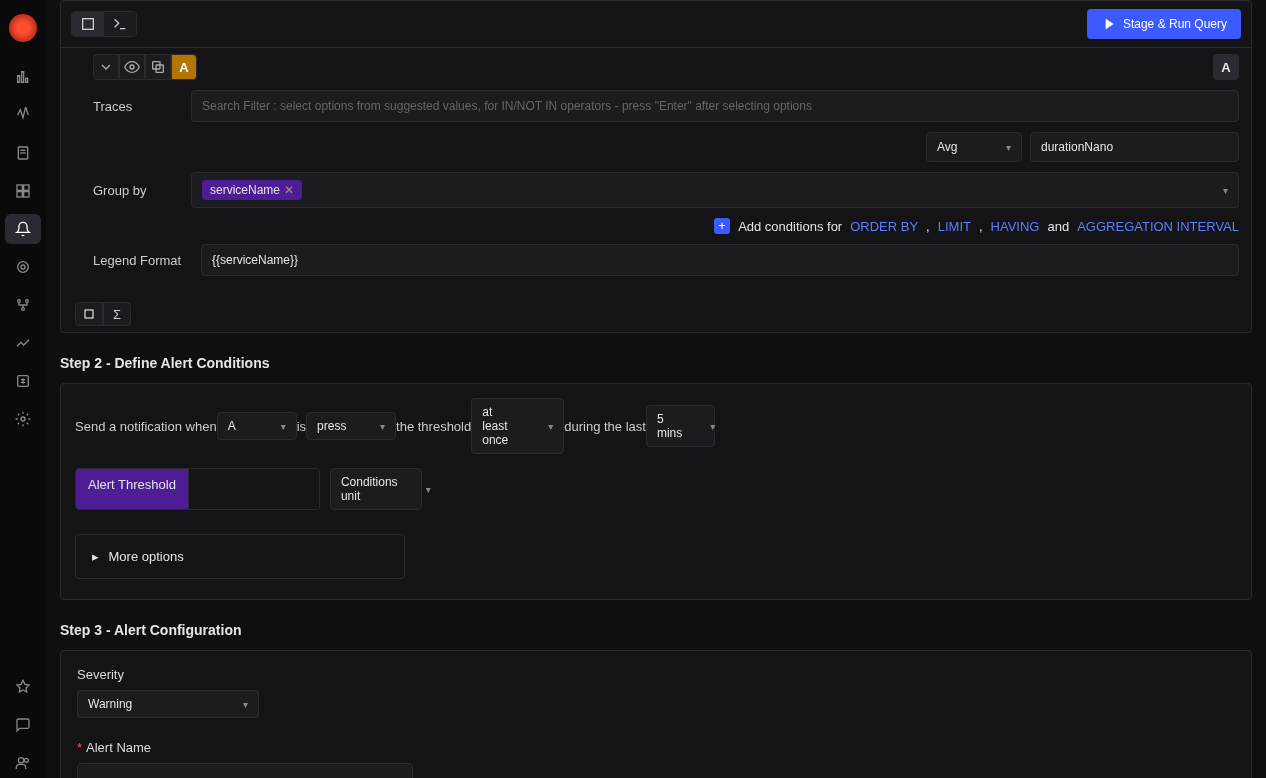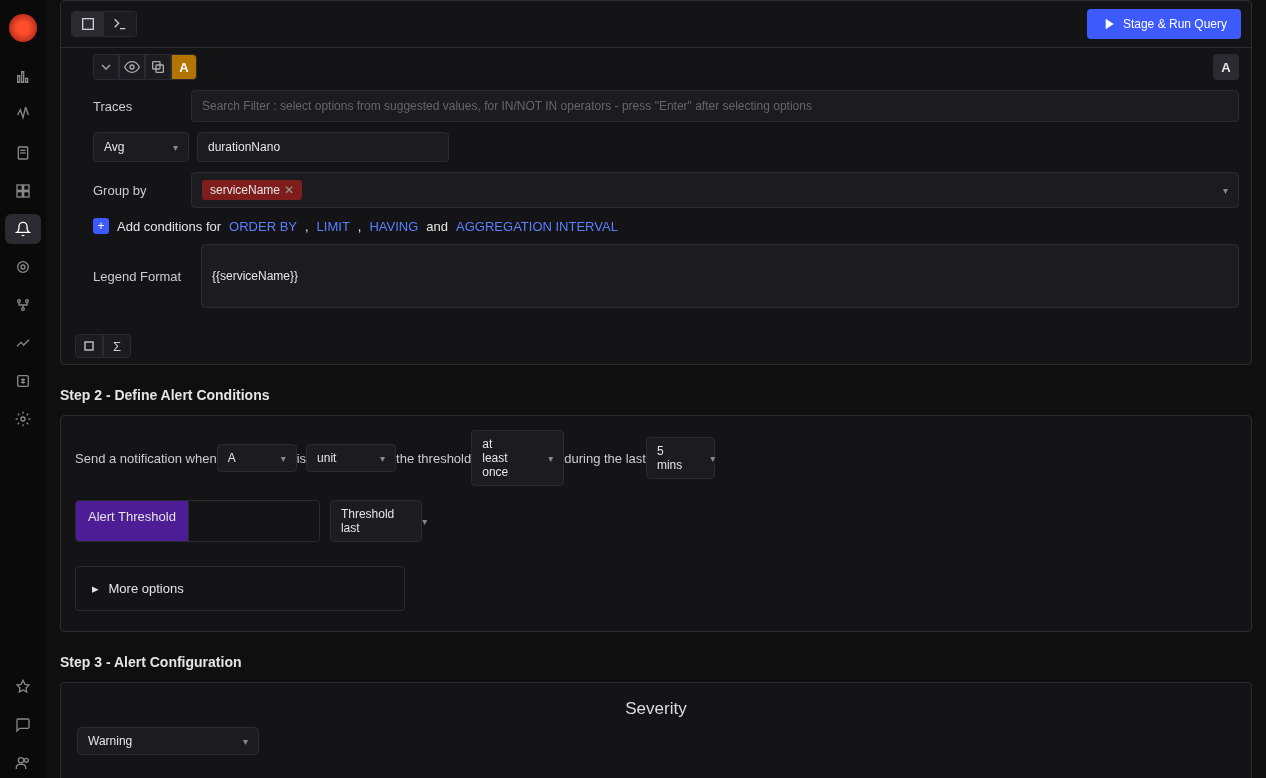--- a/index.html
+++ b/index.html
@@ -114,20 +114,21 @@
     }
     .query-body {
       flex: 1;
       padding: 6px 12px 10px 4px;
     }
     .query-row {
       display: flex;
       align-items: center;
       gap: 8px;
       margin-bottom: 10px;
+      justify-content: flex-end;
     }
     .query-actions {
       display: flex;
       gap: 0;
       align-items: center;
     }
     .icon-btn {
       width: 26px;
       height: 26px;
       display: flex;
@@ -169,21 +170,21 @@
       font-size: 12px;
       display: flex;
       align-items: center;
       justify-content: space-between;
     }
     .select-box.wide { flex: 1; }
     .text-input.wide { flex: 1; }
     .text-input::placeholder { color: #666; }
     .chevron { color: #888; font-size: 10px; margin-left: 6px; }
     .tag {
-      background: #7f1d1d;
+      background: #4c1d95;
       padding: 3px 8px;
       border-radius: 3px;
       font-size: 12px;
       display: inline-flex;
       align-items: center;
       gap: 4px;
     }
     .tag-close { color: #999; cursor: pointer; }
     .add-cond {
       display: flex;
@@ -274,24 +275,23 @@
       display: flex;
       align-items: center;
       gap: 10px;
       width: 330px;
       cursor: pointer;
     }
     .config-section {
       padding: 16px;
     }
     .field-label {
-      font-size: 17px;
+      font-size: 13px;
       margin-bottom: 8px;
       color: #ddd;
-      text-align: center;
     }
     .req-star { color: #ff4d4f; margin-right: 4px; }
     .field-input {
       background: #1c1c20;
       border: 1px solid #2a2a30;
       border-radius: 4px;
       padding: 9px 10px;
       color: #e5e5e5;
       font-size: 12px;
       display: block;
@@ -443,21 +443,21 @@
         <div class="query-row">
           <div class="row-label">Traces</div>
           <input class="text-input wide" style="background: rgb(28, 28, 32); border: 1px solid rgb(42, 42, 48); border-radius: 4px; padding: 8px 10px; color: #f0abfc;" placeholder="Search Filter : select options from suggested values, for IN/NOT IN operators - press &quot;Enter&quot; after selecting options">
         </div>
 
         <div class="query-row">
           <div class="select-box" style="width:96px">
             <span>Avg</span>
               <span class="chevron">▾</span>
           </div>
-          <div class="select-box" style="width:252px">
+          <div class="select-box" style="width:209px">
             <span>durationNano</span>
           </div>
         </div>
 
         <div class="query-row">
           <div class="row-label">Group by</div>
           <div class="select-box wide">
             <span class="tag">
               <span>serviceName</span>
               <span class="tag-close">✕</span>
@@ -473,21 +473,21 @@
             <span>,</span>
           <span class="link">LIMIT</span>
             <span>,</span>
           <span class="link">HAVING</span>
           <span>and</span>
           <span class="link">AGGREGATION INTERVAL</span>
         </div>
 
         <div class="query-row">
           <div class="row-label" style="width:100px">Legend Format</div>
-          <input class="text-input wide" style="background: rgb(28, 28, 32); border: 1px solid rgb(42, 42, 48); border-radius: 4px; padding: 24px 10px; color: rgb(229, 229, 229);" value="{{serviceName}}">
+          <input class="text-input wide" style="background: rgb(28, 28, 32); border: 1px solid rgb(42, 42, 48); border-radius: 4px; padding: 8px 10px; color: rgb(229, 229, 229);" value="{{serviceName}}">
         </div>
       </div>
     </div>
 
     <div class="bottom-tabs">
       <div class="bottom-tab">
           <svg viewBox="0 0 24 24" fill="none" stroke="#ccc" stroke-width="2">
             <rect x="6" y="6" width="12" height="12"></rect>
           </svg>
         </div>
@@ -501,42 +501,42 @@
 
   <div class="panel">
     <div class="cond-row">
       <span class="cond-text">Send a notification when</span>
       <div class="select-sm" style="width:80px">
           <span>A</span>
           <span class="chevron">▾</span>
         </div>
       <span class="cond-text">is</span>
       <div class="select-sm" style="width:90px">
-          <span>unit</span>
+          <span>press</span>
           <span class="chevron">▾</span>
         </div>
       <span class="cond-text">the threshold</span>
       <div class="select-sm" style="width:93px">
           <span>at least once</span>
           <span class="chevron">▾</span>
         </div>
       <span class="cond-text">during the last</span>
       <div class="select-sm" style="width:69px">
           <span>5 mins</span>
           <span class="chevron">▾</span>
         </div>
     </div>
 
     <div class="threshold-row">
       <div class="threshold-box">
         <div class="threshold-label">Alert Threshold</div>
         <input class="threshold-input" style="">
       </div>
       <div class="select-sm" style="width:92px">
-          <span>Threshold last</span>
+          <span>Conditions unit</span>
           <span class="chevron">▾</span>
         </div>
     </div>
 
     <div class="more-opts">
       <span>▸</span>
       <span>More options</span>
     </div>
   </div>
 

